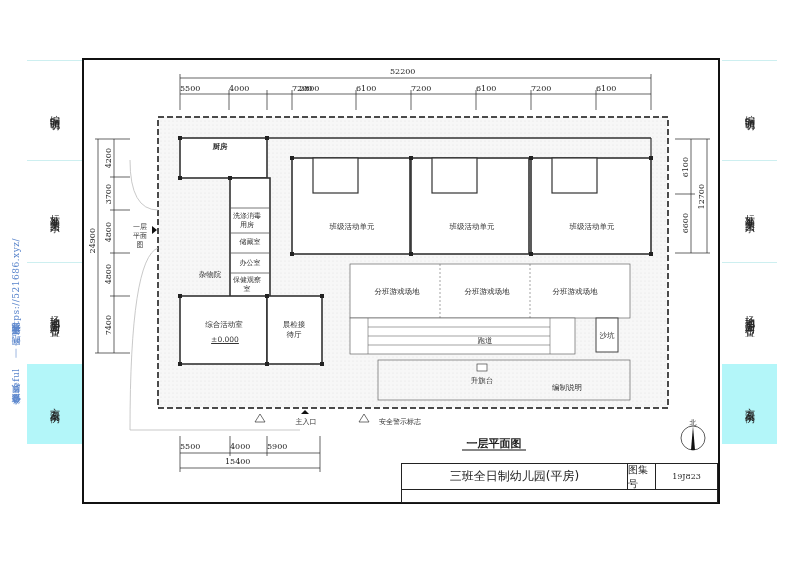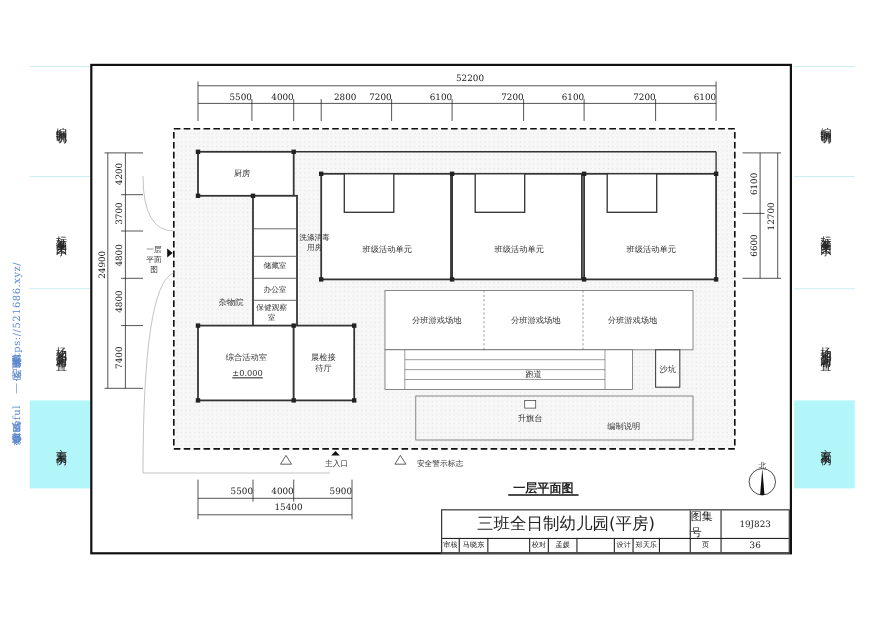--- a/index.html
+++ b/index.html
@@ -4,21 +4,21 @@
 <style>
   html,body{margin:0;padding:0;background:#ffffff;}
   body{width:800px;height:565px;position:relative;overflow:hidden;font-family:"DejaVu Sans",sans-serif;color:#222;}
   .abs{position:absolute;}
   .frame{position:absolute;left:82px;top:58px;width:638px;height:446px;border:2px solid #111;box-sizing:border-box;}
   .side{position:absolute;width:55px;display:flex;align-items:center;justify-content:center;}
   .side .txt{writing-mode:vertical-rl;text-orientation:upright;font-size:10px;letter-spacing:2px;color:#222;}
   .side.sep{border-top:1px solid #cdeff0;}
   .side.active{background:#b3f6f9;}
   .wm{position:absolute;writing-mode:vertical-rl;font-family:"DejaVu Serif",serif;font-size:9px;color:#5b86cc;white-space:nowrap;letter-spacing:0.5px;}
-  .dim{position:absolute;font-family:"DejaVu Serif",serif;font-size:8px;color:#222;text-align:right;}
+  .dim{position:absolute;font-family:"DejaVu Serif",serif;font-size:8px;color:#222;text-align:left;}
   .dimv{position:absolute;font-family:"DejaVu Serif",serif;font-size:8px;color:#222;writing-mode:vertical-rl;transform:rotate(180deg);}
   .room{position:absolute;font-size:7.5px;color:#333;text-align:center;line-height:10px;}
   .title-block{position:absolute;left:401px;top:463px;width:317px;height:40px;border:1.5px solid #222;box-sizing:border-box;background:#fff;}
   .tb-row1{position:absolute;left:0;top:0;height:25px;width:100%;border-bottom:1px solid #222;}
   .tb-row2{position:absolute;left:0;top:25px;height:13px;width:100%;}
   .cell{position:absolute;top:0;height:100%;display:flex;align-items:center;justify-content:center;font-size:8px;border-right:1px solid #222;box-sizing:border-box;}
   .cell.noborder{border-right:none;}
 </style>
 </head>
 <body>
@@ -215,23 +215,23 @@
 
 <div class="dimv" style="left:681px;top:157px;">6100</div>
 <div class="dimv" style="left:681px;top:213px;">6600</div>
 <div class="dimv" style="left:697px;top:184px;">12700</div>
 
 <div class="dim" style="left:180px;top:442px;width:50px;">5500</div>
 <div class="dim" style="left:230px;top:442px;width:37px;">4000</div>
 <div class="dim" style="left:267px;top:442px;width:53px;">5900</div>
 <div class="dim" style="left:225px;top:457px;width:50px;">15400</div>
 
-<div class="room" style="left:200px;top:153px;width:40px;">厨房</div>
+<div class="room" style="left:200px;top:142px;width:40px;font-weight:bold;">厨房</div>
 <div class="room" style="left:192px;top:226px;width:36px;margin-top:44px;">杂物院</div>
-<div class="room" style="left:231px;top:212px;width:32px;font-size:7px;line-height:9px;margin-left:39px;">洗涤消毒用房</div>
+<div class="room" style="left:231px;top:212px;width:32px;font-size:7px;line-height:9px;">洗涤消毒用房</div>
 <div class="room" style="left:231px;top:237px;width:38px;font-size:7px;">储藏室</div>
 <div class="room" style="left:231px;top:258px;width:38px;font-size:7px;">办公室</div>
 <div class="room" style="left:231px;top:276px;width:32px;font-size:7px;line-height:9px;">保健观察室</div>
 <div class="room" style="left:192px;top:320px;width:64px;">综合活动室</div>
 <div class="room" style="left:205px;top:335px;width:40px;text-decoration:underline;">±0.000</div>
 <div class="room" style="left:282px;top:320px;width:24px;line-height:10px;">晨检接待厅</div>
 <div class="room" style="left:320px;top:222px;width:64px;">班级活动单元</div>
 <div class="room" style="left:440px;top:222px;width:64px;">班级活动单元</div>
 <div class="room" style="left:560px;top:222px;width:64px;">班级活动单元</div>
 <div class="room" style="left:365px;top:287px;width:64px;">分班游戏场地</div>
@@ -244,30 +244,17 @@
 <div class="room" style="left:131px;top:223px;width:18px;line-height:9px;font-size:7px;">一层平面图</div>
 <div class="room" style="left:291px;top:417px;width:30px;font-size:7px;">主入口</div>
 <div class="room" style="left:370px;top:417px;width:60px;font-size:7px;">安全警示标志</div>
 
 <div class="room" style="left:685px;top:418px;width:16px;font-size:7px;">北</div>
 
 <div class="abs" style="left:462px;top:436px;width:64px;font-size:11px;font-weight:bold;text-align:center;">一层平面图</div>
 
 <div class="title-block">
   <div class="tb-row1">
-    <div class="cell" style="left:0;width:226px;font-size:15px;text-align:center;">三班全日制幼儿园(平房)</div>
+    <div class="cell" style="left:0;width:226px;font-size:12px;text-align:center;">三班全日制幼儿园(平房)</div>
     <div class="cell" style="left:226px;width:28px;font-size:10px;">图集号</div>
     <div class="cell noborder" style="left:254px;width:61px;font-family:'DejaVu Serif',serif;font-size:8px;">19J823</div>
   </div>
-  <div class="tb-row2">
-    <div class="cell" style="left:0;width:16px;font-size:6.5px;">审核</div>
-    <div class="cell" style="left:16px;width:26px;font-size:6.5px;">马晓东</div>
-    <div class="cell" style="left:42px;width:38px;"></div>
-    <div class="cell" style="left:80px;width:17px;font-size:6.5px;">校对</div>
-    <div class="cell" style="left:97px;width:26px;font-size:6.5px;">孟媛</div>
-    <div class="cell" style="left:123px;width:34px;"></div>
-    <div class="cell" style="left:157px;width:17px;font-size:6.5px;">设计</div>
-    <div class="cell" style="left:174px;width:24px;font-size:6.5px;">郑天乐</div>
-    <div class="cell" style="left:198px;width:28px;"></div>
-    <div class="cell" style="left:226px;width:28px;font-size:6.5px;">页</div>
-    <div class="cell noborder" style="left:254px;width:61px;font-family:'DejaVu Serif',serif;font-size:8px;">36</div>
-  </div>
 </div>
 
 </body></html>

